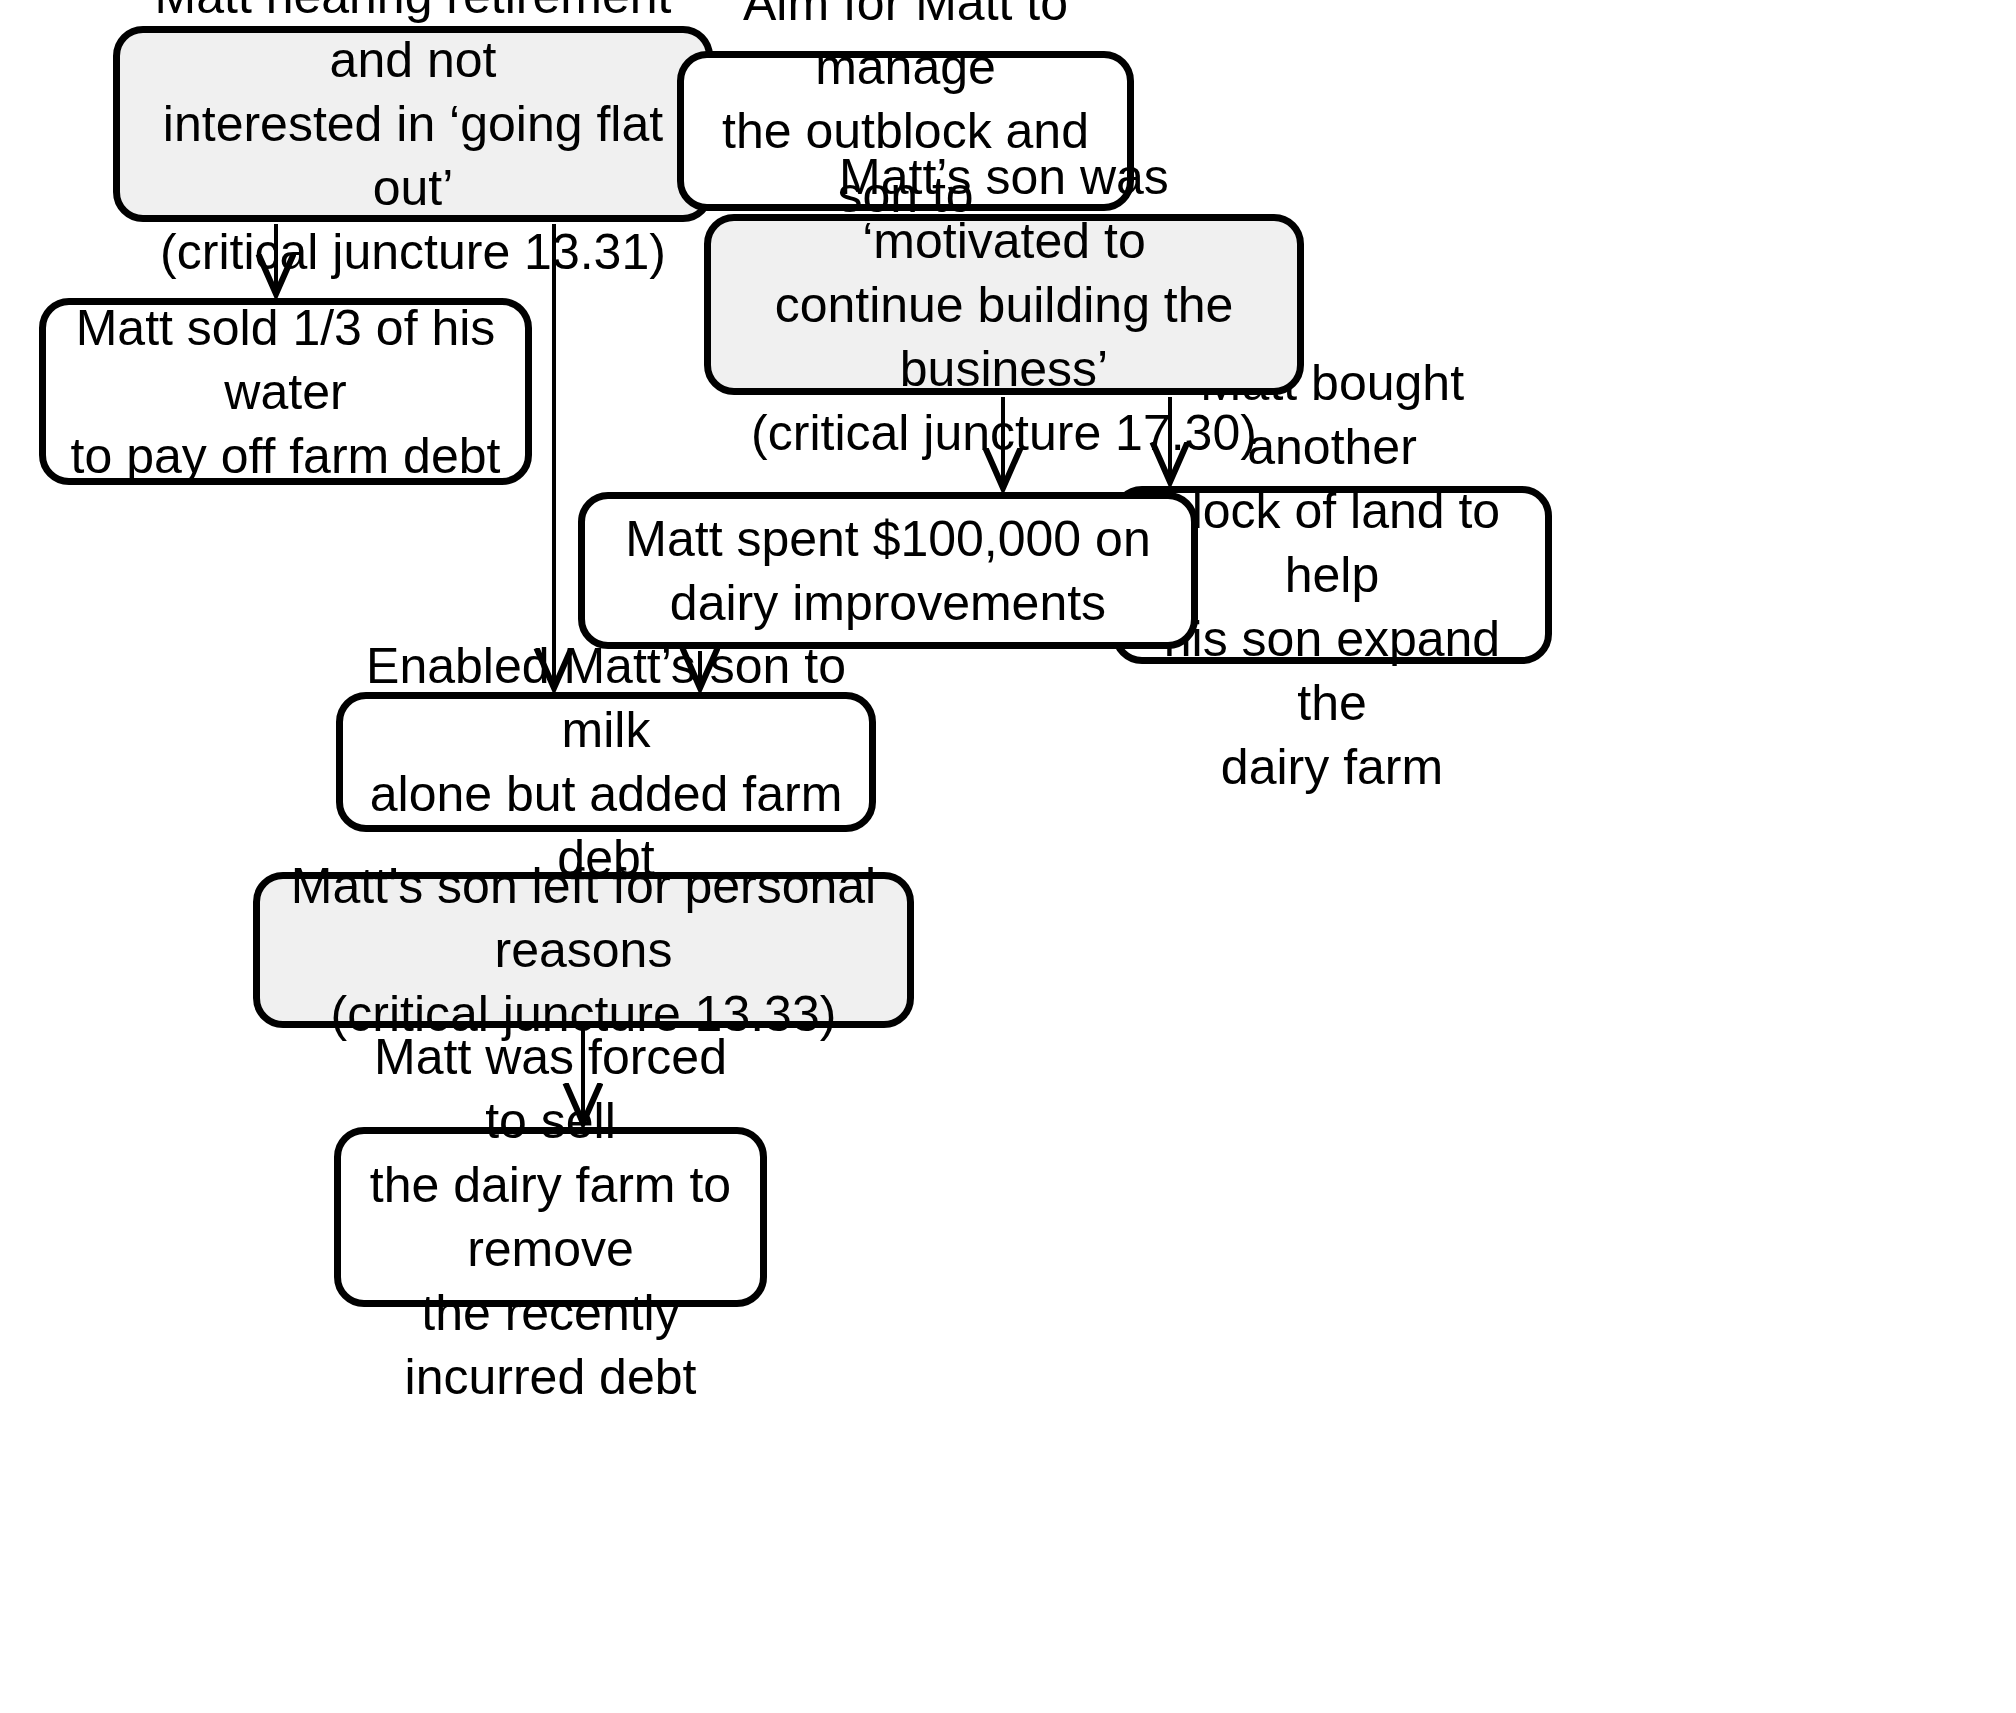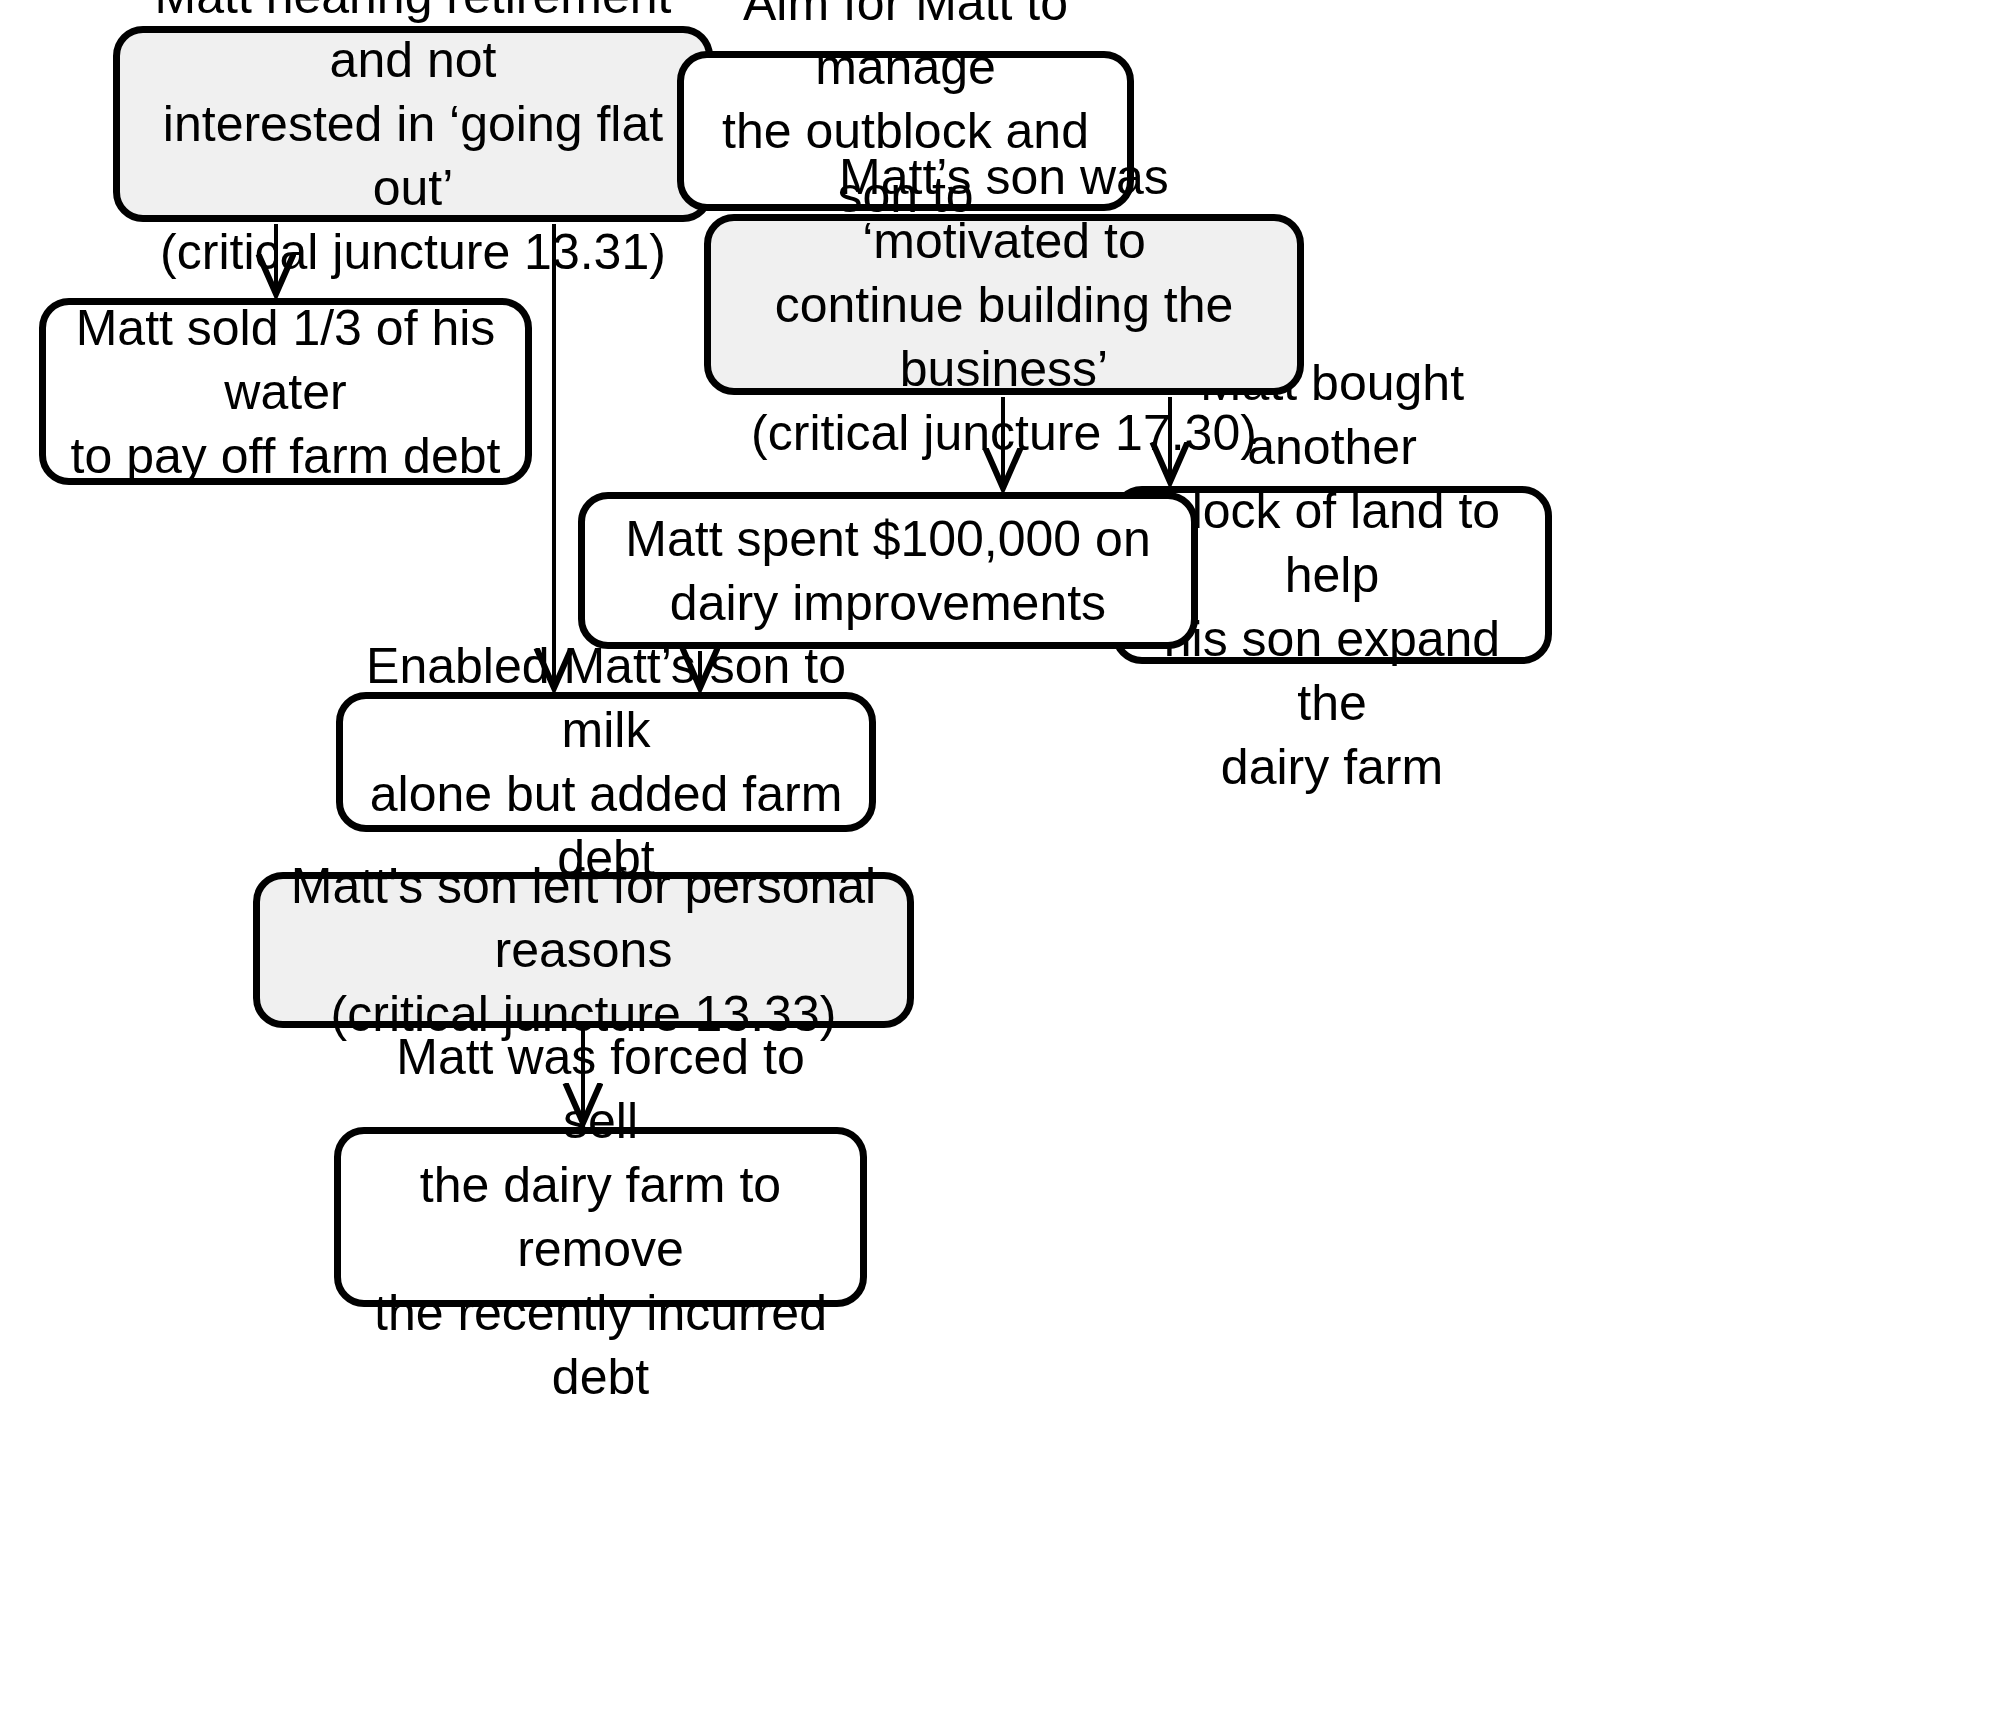--- a/index.html
+++ b/index.html
@@ -121,19 +121,19 @@
   <div class="node" style="left:336px; top:692px; width:540px; height:140px; z-index:4;">
     <div class="txt">Enabled Matt’s son to milk
 alone but added farm debt</div>
   </div>
 
   <div class="node shaded" style="left:253px; top:872px; width:661px; height:156px; z-index:3;">
     <div class="txt">Matt’s son left for personal reasons
 (critical juncture 13.33)</div>
   </div>
 
-  <div class="node" style="left:334px; top:1127px; width:533px; height:180px; z-index:3;">
+  <div class="node" style="left:334px; top:1127px; width:433px; height:180px; z-index:3;">
     <div class="txt">Matt was forced to sell
 the dairy farm to remove
 the recently incurred debt</div>
   </div>
 
 </div>
 
 </body></html>

